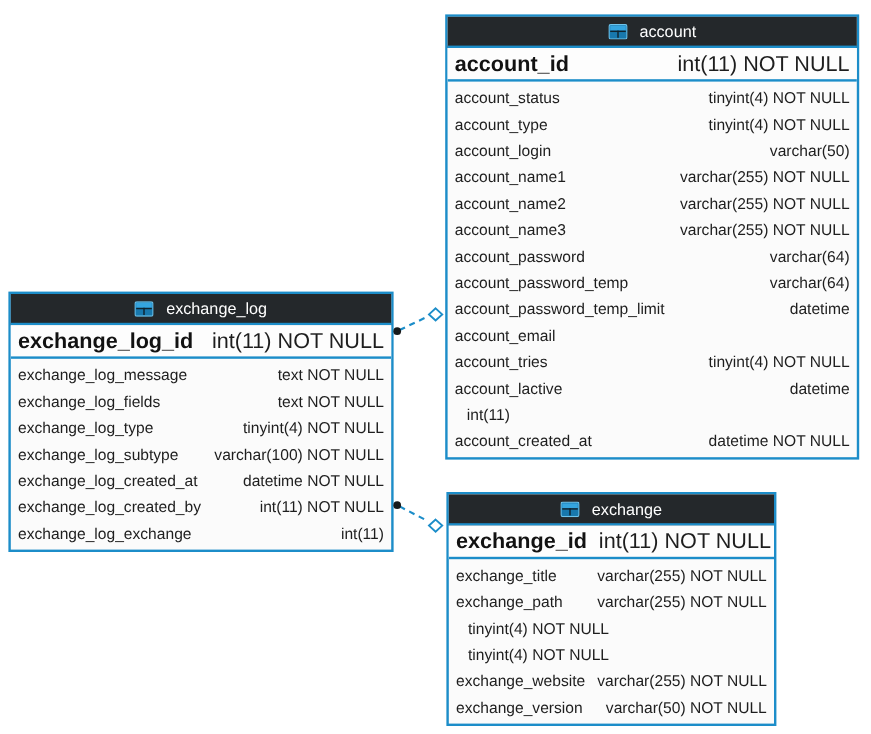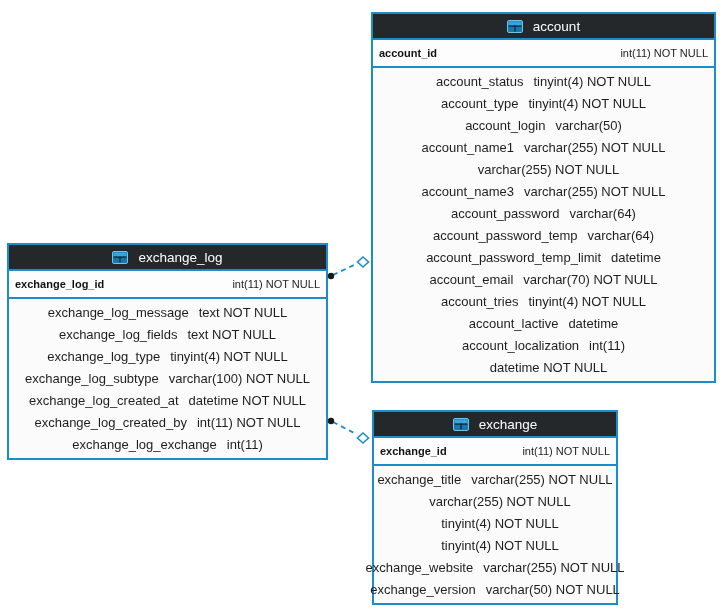--- a/index.html
+++ b/index.html
@@ -27,35 +27,35 @@
     font-size:13.5px;
     border-bottom:2px solid var(--blue);
   }
   .ticon{display:inline-flex;align-items:center;}
   .pk-row{
     height:26px;
     display:flex;align-items:center;justify-content:space-between;
     padding:0 6px;
     background:#fdfdfd;
     border-bottom:2px solid var(--blue);
-    font-size:11px;color:var(--text);white-space:nowrap;
+    font-size:18px;color:var(--text);white-space:nowrap;
   }
   .pk-row .field{font-weight:bold;color:#121212;}
   .rows{padding:3px 0 2px 0;}
   .trow{
     height:22px;line-height:22px;
-    display:flex;justify-content:center;
-    padding:0 16px;
+    display:flex;justify-content:space-between;
+    padding:0 6px;
     font-size:13px;color:var(--text);white-space:nowrap;
   }
   .trow .type, .pk-row .type{margin-left:10px;}
   
   #tbl-account{left:371px;top:12px;width:345px;}
   #tbl-exchange-log{left:7px;top:243px;width:321px;}
-  #tbl-exchange{left:372px;top:410px;width:246px;}
+  #tbl-exchange{left:372px;top:410px;width:275px;}
   .overlay{position:absolute;inset:0;pointer-events:none;}
 </style>
 </head>
 <body>
 
 <div class="canvas">
 
   <div class="db-table" id="tbl-account">
     <div class="thead">
       <span class="ticon">
@@ -83,55 +83,55 @@
         </div>
       <div class="trow">
           <span>account_login</span>
           <span class="type">varchar(50)</span>
         </div>
       <div class="trow">
           <span>account_name1</span>
           <span class="type">varchar(255) NOT NULL</span>
         </div>
       <div class="trow">
+          <span>account_name2</span>
           <span class="type">varchar(255) NOT NULL</span>
         </div>
       <div class="trow">
           <span>account_name3</span>
           <span class="type">varchar(255) NOT NULL</span>
         </div>
       <div class="trow">
           <span>account_password</span>
           <span class="type">varchar(64)</span>
         </div>
       <div class="trow">
           <span>account_password_temp</span>
           <span class="type">varchar(64)</span>
         </div>
       <div class="trow">
           <span>account_password_temp_limit</span>
           <span class="type">datetime</span>
         </div>
       <div class="trow">
           <span>account_email</span>
-          <span class="type">varchar(70) NOT NULL</span>
         </div>
       <div class="trow">
           <span>account_tries</span>
           <span class="type">tinyint(4) NOT NULL</span>
         </div>
       <div class="trow">
           <span>account_lactive</span>
           <span class="type">datetime</span>
         </div>
       <div class="trow">
-          <span>account_localization</span>
           <span class="type">int(11)</span>
         </div>
       <div class="trow">
+          <span>account_created_at</span>
           <span class="type">datetime NOT NULL</span>
         </div>
     </div>
   </div>
 
   <div class="db-table" id="tbl-exchange-log">
     <div class="thead">
       <span class="ticon">
         <svg width="16" height="13" viewBox="0 0 16 13">
           <rect x="0.5" y="0.5" width="15" height="12" rx="1.5" fill="#1878ad" stroke="#6fc4ec" stroke-width="1"></rect>
@@ -193,20 +193,21 @@
     <div class="pk-row">
       <span class="field">exchange_id</span>
       <span class="type">int(11) NOT NULL</span>
     </div>
     <div class="rows">
       <div class="trow">
           <span>exchange_title</span>
           <span class="type">varchar(255) NOT NULL</span>
         </div>
       <div class="trow">
+          <span>exchange_path</span>
           <span class="type">varchar(255) NOT NULL</span>
         </div>
       <div class="trow">
           <span class="type">tinyint(4) NOT NULL</span>
         </div>
       <div class="trow">
           <span class="type">tinyint(4) NOT NULL</span>
         </div>
       <div class="trow">
           <span>exchange_website</span>

